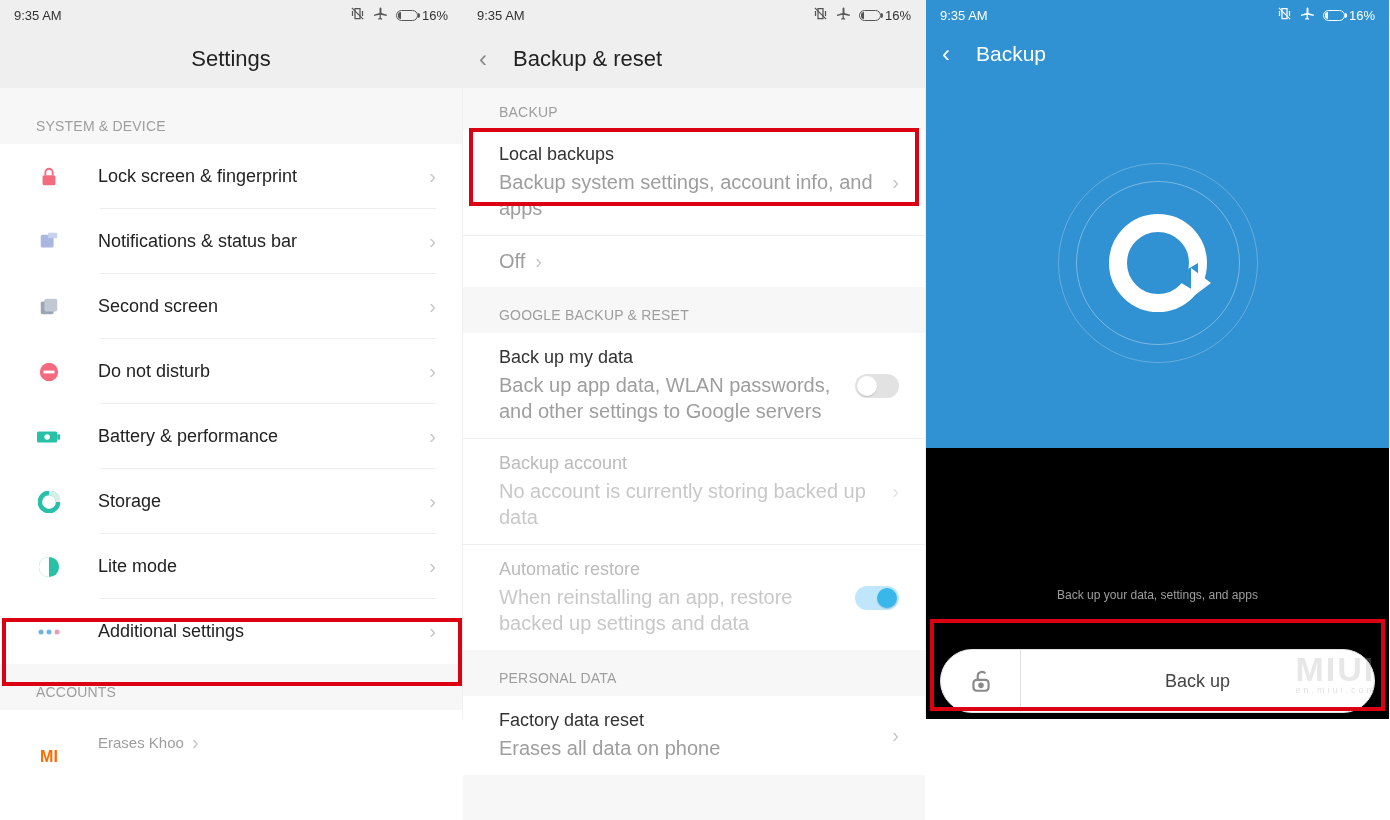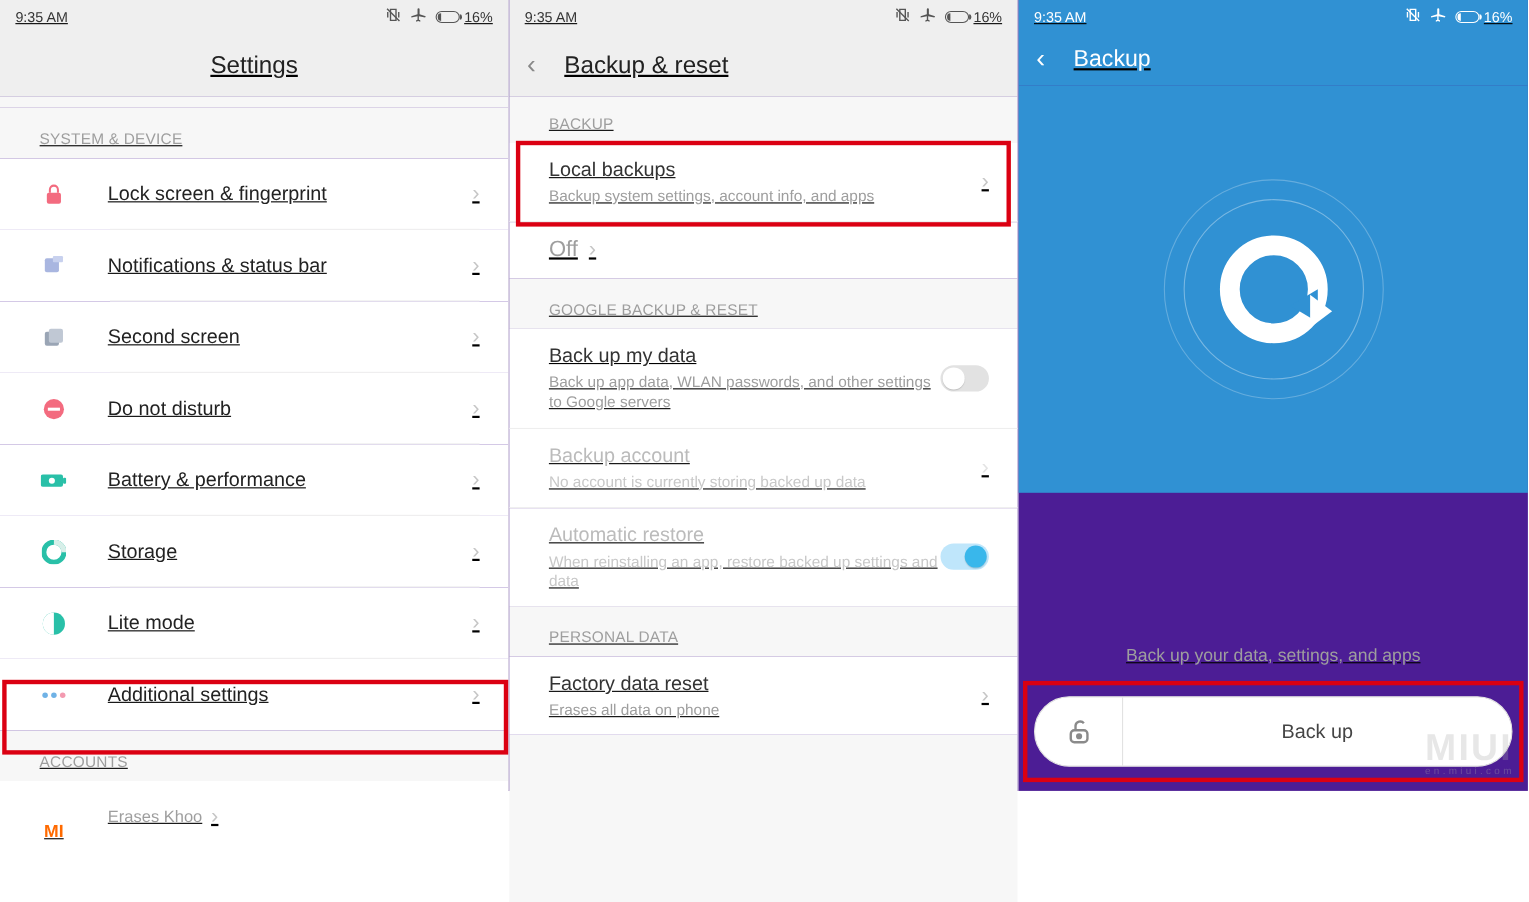--- a/index.html
+++ b/index.html
@@ -11,23 +11,22 @@
     width: 1390px;
     height: 820px;
     display: flex;
     overflow: hidden;
   }
   .phone {
     width: 463px;
     height: 719px;
     flex-shrink: 0;
     position: relative;
-    background: #4c1d95;
+    background: #000000;
     border-right: 1px solid #efefef;
-    text-decoration: underline;
   }
 
   
   .statusbar {
     height: 30px;
     width: 100%;
     display: flex;
     align-items: center;
     justify-content: space-between;
     padding: 0 14px;
@@ -114,21 +113,21 @@
     padding: 14px 26px 14px 36px;
     background:#fff;
     border-bottom:1px solid #eee;
     position:relative;
     cursor:pointer;
   }
   .row2.noborder { border-bottom:none; }
   .row2 .text { flex:1; }
   .row2 .title2 { font-size:18px; color:#333; }
   .row2 .title2.disabled { color:#bbb; }
-  .row2 .sub2   { font-size:14px; color:#9e9e9e; margin-top:4px; line-height:1.3;}
+  .row2 .sub2   { font-size:20px; color:#9e9e9e; margin-top:4px; line-height:1.3;}
   .row2 .sub2.disabled { color:#c8c8c8; }
   .row2 .right2 { display:flex; align-items:center; color:#c6c6c6; font-size:20px; gap:10px;}
   .row2 .right2 .val { font-size:20px; color:#9e9e9e; }
 
   
   .toggle {
     width:44px; height:24px; border-radius:12px; background:#e2e2e2; position:relative;
   }
   .toggle .knob {
     position:absolute; top:2px; left:2px; width:20px; height:20px; border-radius:50%;
@@ -151,41 +150,41 @@
   .backup-ring .outer {
     position:absolute; inset:0; border-radius:50%;
     border:1px solid rgba(255,255,255,.25);
   }
   .backup-ring .mid {
     position:absolute; inset:18px; border-radius:50%;
     border:1px solid rgba(255,255,255,.35);
   }
   .backup-ring svg { position:absolute; left:45px; top:45px; }
   .phone3-caption {
-    text-align:center; color:#9e9e9e; font-size:16px; margin-top:140px;
+    text-align:center; color:#9e9e9e; font-size:12px; margin-top:140px;
   }
 
   .phone3-bottom {
-    position:absolute; left:14px; right:14px; bottom:22px;
+    position:absolute; left:14px; right:14px; bottom:6px;
     height:64px;
     display:flex; align-items:stretch;
     border:1px solid #e2e2e2; border-radius:32px; background:#fff;
   }
   .phone3-bottom .lock {
     width:80px; display:flex; align-items:center; justify-content:center;
     border-right:1px solid #e2e2e2;
   }
   .phone3-bottom .btn {
     flex:1; display:flex; align-items:center; justify-content:center;
     font-size:18px; color:#444;
   }
 
   
   .watermark {
-    position:absolute; right:12px; bottom:13px;
+    position:absolute; right:12px; bottom:24px;
     font-size:34px; font-weight:700; letter-spacing:2px;
     color:rgba(170,170,170,.28); font-family: Arial, sans-serif;
   }
   .watermark .sub {
     display:block; font-size:9px; font-weight:400; letter-spacing:3px;
     color:rgba(170,170,170,.35); text-align:center; margin-top:-4px;
   }
 </style>
 </head>
 <body>

